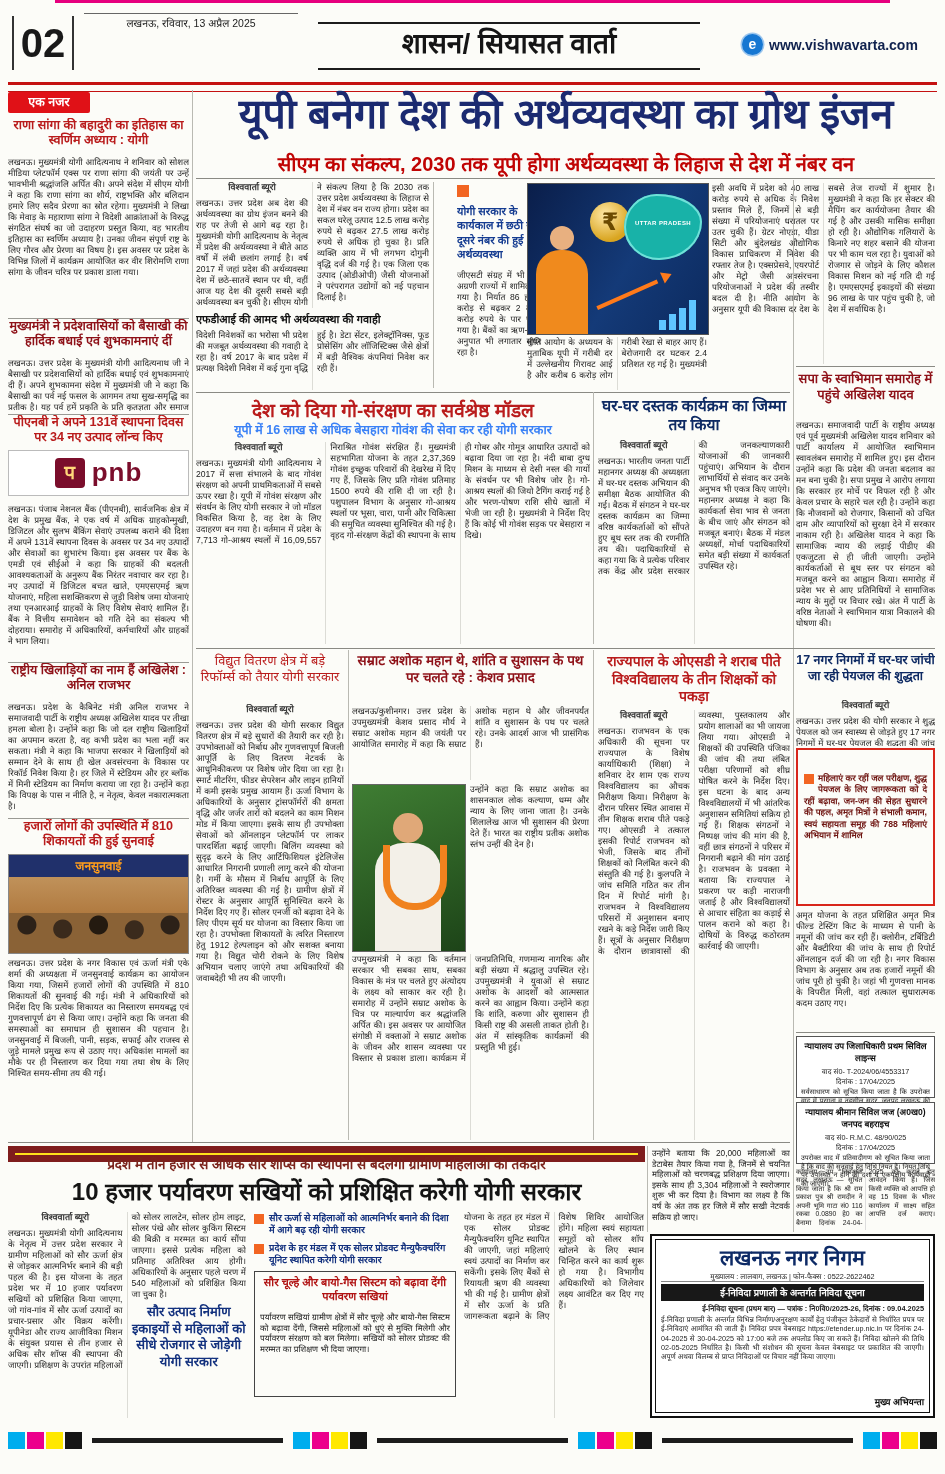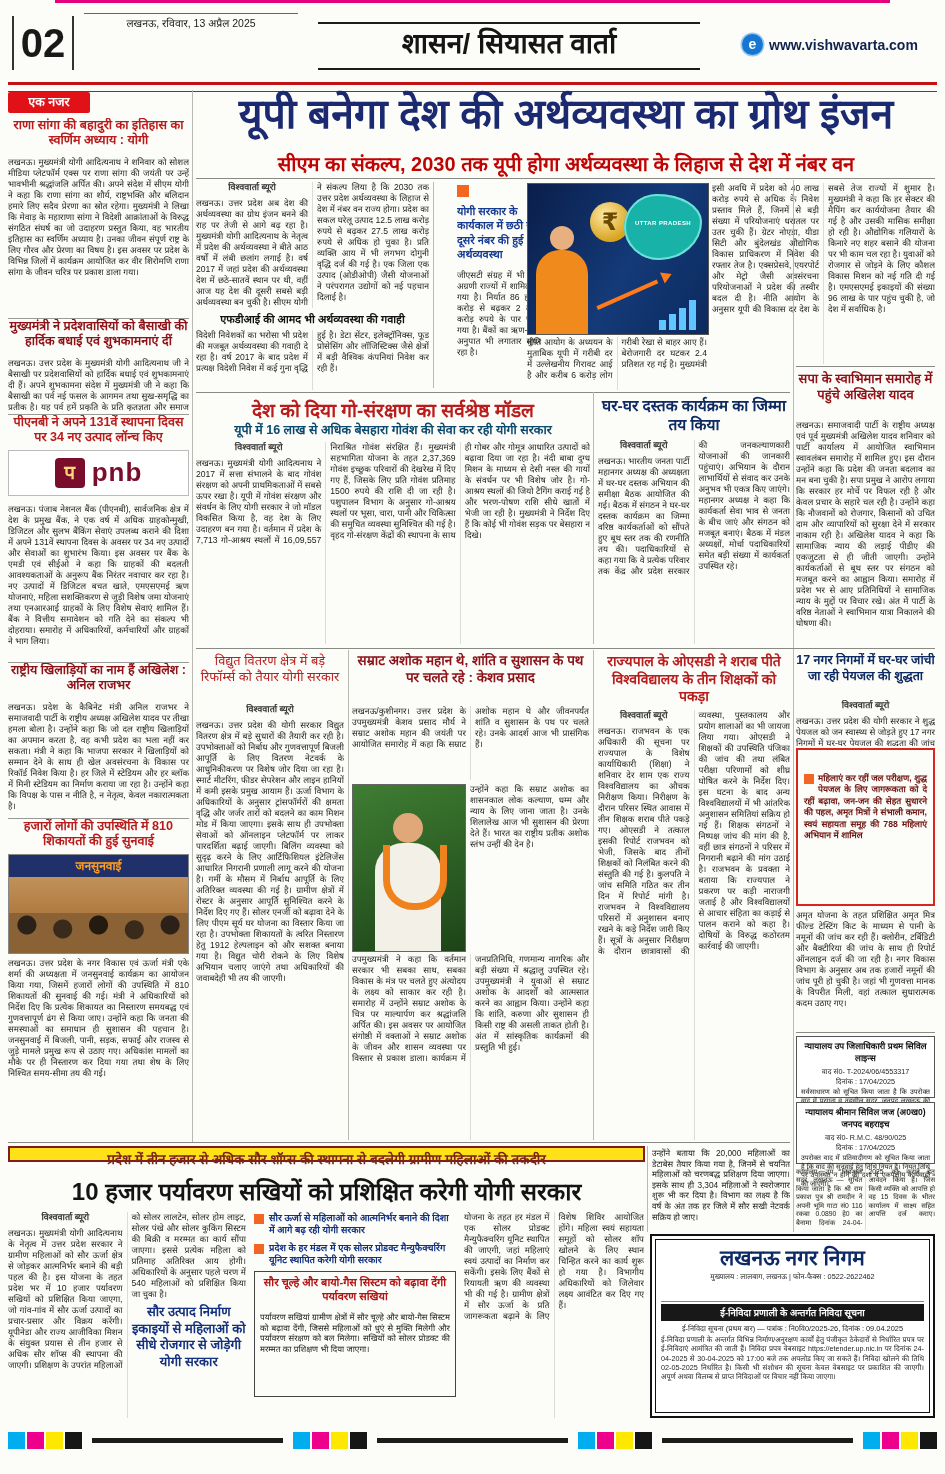--- a/index.html
+++ b/index.html
@@ -3,24 +3,24 @@
 <meta charset="utf-8">
 <style>
   html,body{margin:0;padding:0;}
   body{width:945px;height:1474px;position:relative;background:#fcfcf8;font-family:"Liberation Sans","DejaVu Sans",sans-serif;overflow:hidden;}
   .abs{position:absolute;overflow:hidden;}
   .bodytxt{font-size:8.6px;line-height:1.28;text-align:justify;color:#1c1c1c;}
   .bodytxt p{margin:0 0 4px;}
   .c2{column-count:2;column-gap:9px;column-rule:1px solid #dcdcd6;}
   .c3{column-count:3;column-gap:9px;column-rule:1px solid #dcdcd6;}
   .byline{font-weight:bold;text-align:center;font-size:9px;color:#3a3a3a;margin:0 0 3px;}
-  .xhead{column-span:all;text-align:center;font-weight:bold;font-size:11px;margin:4px 0;color:#121212;}
+  .xhead{column-span:all;font-weight:bold;font-size:11px;margin:4px 0;color:#121212;}
   .xhead-sm{font-weight:bold;font-size:13px;color:#13317e;margin:4px 0;text-align:center;}
   h1,h2,h3,h4{margin:0;padding:0;}
-  .h-blue{color:#b91c1c}.h-mar{color:#8e1118}.h-navy{color:#0e2a63}.h-red{color:#0c4a6e}
+  .h-blue{color:#b91c1c}.h-mar{color:#8e1118}.h-navy{color:#0e2a63}.h-red{color:#3b82f6}
   .vline{position:absolute;width:0;border-left:1px solid #b9b9b2;}
   .hr{position:absolute;height:0;border-top:1px solid #8a8a84;}
   .sb-art{position:absolute;left:8px;width:181px;overflow:hidden;border-top:1px solid #9a9a94;}
   .sb-art.first{border-top:0;padding-top:0;}
   .sb-h{font-size:12.6px;line-height:1.22;font-weight:bold;text-align:center;margin:0 0 4px;}
   .badge{position:absolute;left:8px;top:92px;width:82px;height:21px;background:#e01117;color:#fff;font-weight:bold;font-size:12.5px;text-align:center;line-height:21px;border-radius:2px;}
   .sq{display:inline-block;width:10px;height:10px;background:#f26522;flex:0 0 auto;margin-top:2px;}
   .photo{position:relative;overflow:hidden;border:1px solid #888;}
   
   .pageno{position:absolute;left:12px;top:16px;width:58px;height:54px;font-size:40px;font-weight:bold;color:#191919;text-align:center;line-height:54px;border-left:2px solid #333;border-right:2px solid #333;}
@@ -69,35 +69,35 @@
   
   .water-box{position:absolute;left:796px;top:748px;width:139px;height:158px;border:2px solid #d8261b;padding:23px 6px;box-sizing:border-box;font-size:8.7px;font-weight:bold;color:#6e1410;line-height:1.32;text-align:justify;}
   .water-box .sq{float:left;margin:1px 4px 1px 0;}
   
   .notice{position:absolute;left:796px;width:139px;border:1px solid #555;box-sizing:border-box;padding:3px 4px;background:#fff;}
   .notice-title{font-size:8.6px;font-weight:bold;text-align:center;color:#111;margin:0 0 2px;}
   .notice-line{font-size:7.2px;text-align:center;color:#222;margin:0;}
   .notice-body{font-size:6.9px;line-height:1.25;text-align:justify;color:#222;margin:2px 0 0;}
   .classified{position:absolute;left:796px;top:1168px;width:139px;height:62px;font-size:6.8px;line-height:1.24;column-count:2;column-gap:6px;column-rule:1px solid #ddd;color:#222;text-align:justify;overflow:hidden;}
   
-  .ystrip{position:absolute;left:8px;top:1146px;width:637px;height:16px;background:#ffe11a;color:#7b241c;font-weight:bold;font-size:13.5px;text-align:center;line-height:24px;border:2px solid #7f1d1d;box-sizing:border-box;}
+  .ystrip{position:absolute;left:8px;top:1146px;width:637px;height:16px;background:#ffe11a;color:#7b241c;font-weight:bold;font-size:13.5px;text-align:center;line-height:24px;border:7px solid #7f1d1d;box-sizing:border-box;}
   .solar-h{position:absolute;left:8px;top:1174px;width:637px;font-size:24px;font-weight:800;color:#141414;text-align:center;}
   .solar-row{position:absolute;left:8px;top:1212px;width:637px;height:206px;display:flex;gap:8px;overflow:hidden;}
   .inset{width:202px;flex:0 0 auto;}
   .bullet-row{display:flex;gap:5px;margin:0 0 5px;}
   .bullet-row span{font-size:9.5px;font-weight:bold;color:#13317e;line-height:1.3;}
   .chulha-box{border:1px solid #444;padding:4px 5px;margin-top:3px;height:116px;overflow:hidden;}
   .chulha-h{font-size:11px;font-weight:bold;color:#b01313;text-align:center;line-height:1.25;margin:0 0 3px;}
   
   .ad{position:absolute;left:650px;top:1234px;width:285px;height:184px;border:2.5px solid #111;box-sizing:border-box;background:#fff;}
   .ad-inner{position:absolute;left:3px;top:3px;right:3px;bottom:3px;border:1px solid #111;padding:3px 5px;overflow:hidden;}
   .ad-title{font-size:21px;font-weight:800;color:#0d2a66;text-align:center;}
-  .ad-addr{font-size:7.3px;text-align:center;color:#222;border-bottom:1px solid #888;padding-bottom:20px;margin-bottom:2px;}
+  .ad-addr{font-size:7.3px;text-align:center;color:#222;border-bottom:1px solid #888;padding-bottom:0;margin-bottom:2px;}
   .ad-bar{background:#181818;color:#fff;font-size:9.5px;font-weight:bold;text-align:center;padding:2px 0;margin:2px 0;}
-  .ad-note{font-size:7.4px;font-weight:normal;text-align:center;color:#222;margin:1px 0;}
+  .ad-note{font-size:7.4px;font-weight:bold;text-align:right;color:#222;margin:1px 0;}
   .ad-body{font-size:7.2px;line-height:1.3;text-align:justify;color:#1d1d1d;margin:2px 0 0;height:78px;overflow:hidden;}
   .ad-sign{font-size:9px;font-weight:bold;text-align:right;color:#111;margin-top:2px;}
   
   .regbar{position:absolute;left:8px;top:1430px;width:929px;height:20px;display:flex;align-items:center;}
   .cmyk{display:flex;gap:2px;flex:0 0 auto;}
   .cmyk i{display:block;width:17px;height:17px;}
   .cmyk .c{background:#00adee}.cmyk .m{background:#ec008c}.cmyk .y{background:#ffe800}.cmyk .k{background:#161616}
   .regline{flex:1 1 auto;height:5px;background:#1c1c1c;margin:0 10px;}
 </style>
 </head>

